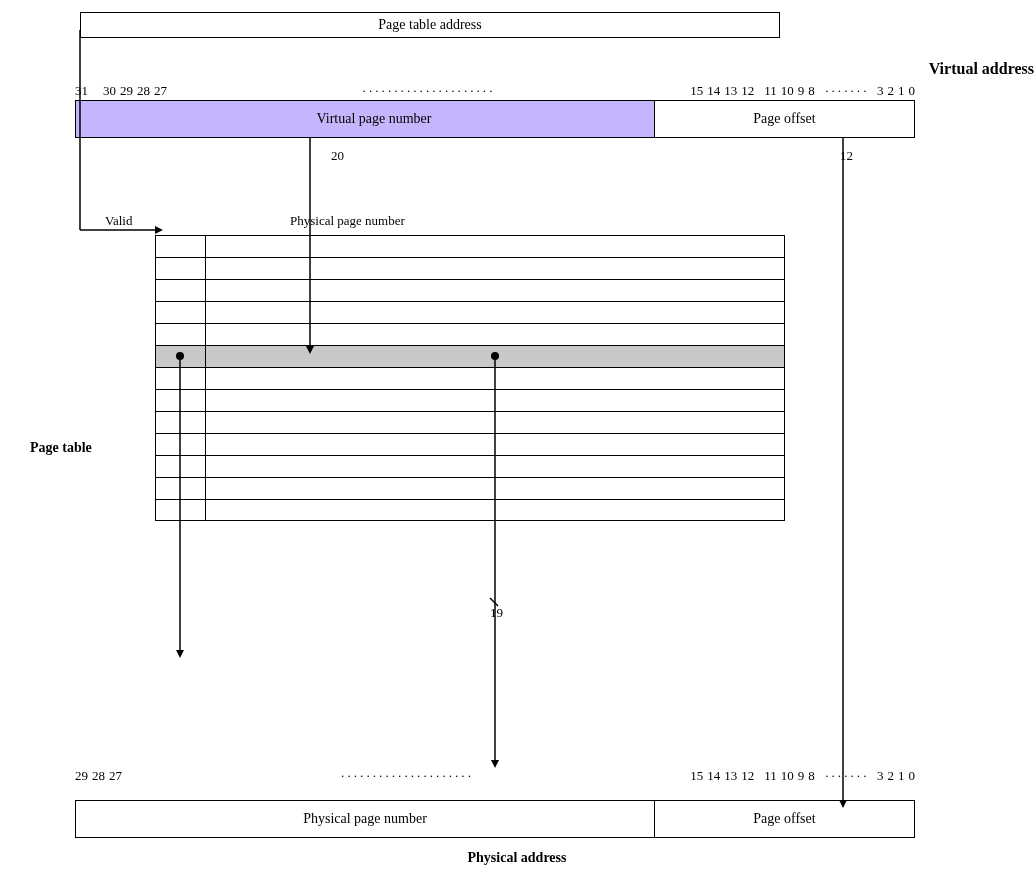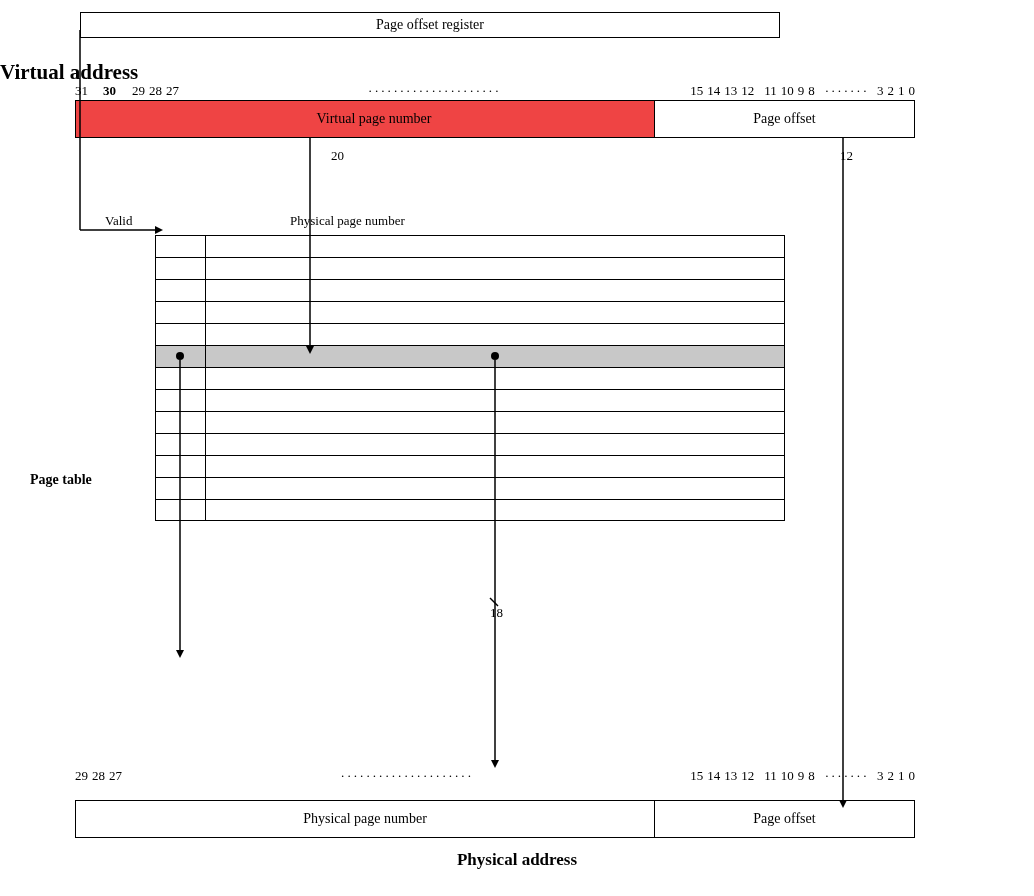--- a/index.html
+++ b/index.html
@@ -27,40 +27,40 @@
       text-align: center;
       padding: 4px 8px;
       background: #fff;
     }
     
     .va-label {
       position: absolute;
       top: 60px;
       left: 0;
       width: 1034px;
-      text-align: left;
+      text-align: right;
       font-weight: bold;
-      font-size: 21px;
+      font-size: 16px;
     }
     
     .va-boxes {
       position: absolute;
       top: 100px;
       left: 75px;
       width: 840px;
       height: 38px;
       display: flex;
     }
     .va-vpn {
       border: 1px solid #000;
       flex: 0 0 580px;
       display: flex;
       align-items: center;
       justify-content: center;
-      background: #ef4444;
+      background: #c4b5fd;
       padding-left: 18px;
     }
     .va-offset {
       border: 1px solid #000;
       border-left: none;
       flex: 1;
       display: flex;
       align-items: center;
       justify-content: center;
       background: #fff;
@@ -111,21 +111,21 @@
       background: #fff;
     }
     
     .pa-label {
       position: absolute;
       top: 850px;
       left: 0;
       width: 1034px;
       text-align: center;
       font-weight: bold;
-      font-size: 17px;
+      font-size: 14px;
     }
     
     .svg-overlay {
       position: absolute;
       top: 0;
       left: 0;
       width: 1034px;
       height: 896px;
       pointer-events: none;
     }
@@ -147,44 +147,43 @@
       font-size: 13px;
     }
     .label-18 {
       position: absolute;
       font-size: 13px;
     }
     .label-page-table {
       position: absolute;
       font-weight: bold;
       font-size: 14px;
-      margin-top: 32px;
     }
     .label-if0 {
       position: absolute;
       font-size: 13px;
       line-height: 1.4;
     }
   </style>
 </head>
 <body>
 
 <div class="diagram">
 
   <div class="ptr-box">
-    <span>Page offset register</span>
+    <span>Page table address</span>
   </div>
 
   <div class="va-label">
     <span>Virtual address</span>
   </div>
 
   <div style="position:absolute; top:83px; left:75px; width:840px; font-size:13px; display:flex; align-items:center;">
     <span style="margin-right:15px;">31</span>
-    <span style="margin-right:16px;font-weight:bold;">30</span>
+    <span style="margin-right:4px;">30</span>
     <span style="margin-right:4px;">29</span>
     <span style="margin-right:4px;">28</span>
     <span style="margin-right:8px;">27</span>
     <span style="flex:1; text-align:center; letter-spacing:2px;">·····················</span>
     <span style="margin-left:8px; margin-right:4px;">15</span>
     <span style="margin-right:4px;">14</span>
     <span style="margin-right:4px;">13</span>
     <span style="margin-right:10px;">12</span>
     <span style="margin-right:4px;">11</span>
     <span style="margin-right:4px;">10</span>
@@ -278,21 +277,21 @@
       <div class="pt-ppn-cell"></div>
     </div>
   </div>
 
   <div class="label-page-table" style="top:440px; left:30px;">
     <span>Page table</span>
   </div>
 
 
   <div class="label-18" style="top:605px; left:490px;">
-    <span>18</span>
+    <span>19</span>
   </div>
 
   <div style="position:absolute; top:768px; left:75px; width:840px; font-size:13px; display:flex; align-items:center;">
     <span style="margin-right:4px;">29</span>
     <span style="margin-right:4px;">28</span>
     <span style="margin-right:10px;">27</span>
     <span style="flex:1; text-align:center; letter-spacing:2px;">·····················</span>
     <span style="margin-left:8px; margin-right:4px;">15</span>
     <span style="margin-right:4px;">14</span>
     <span style="margin-right:4px;">13</span>

